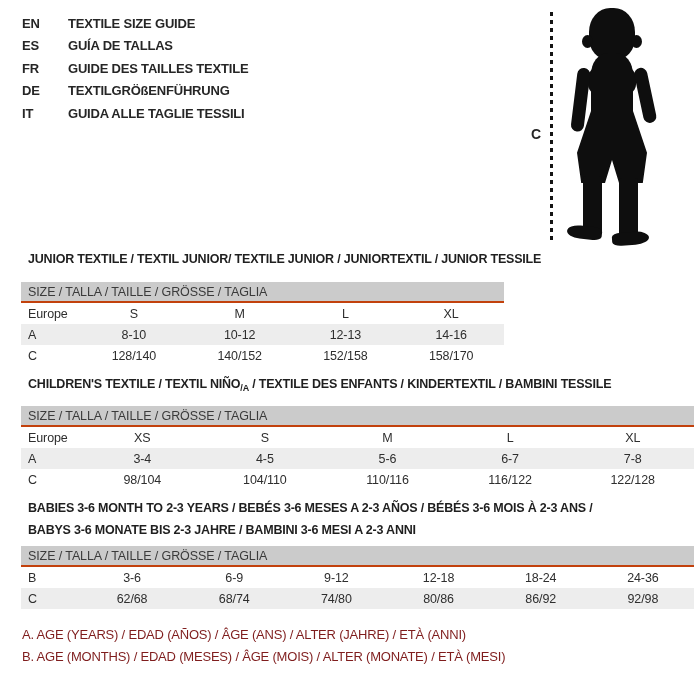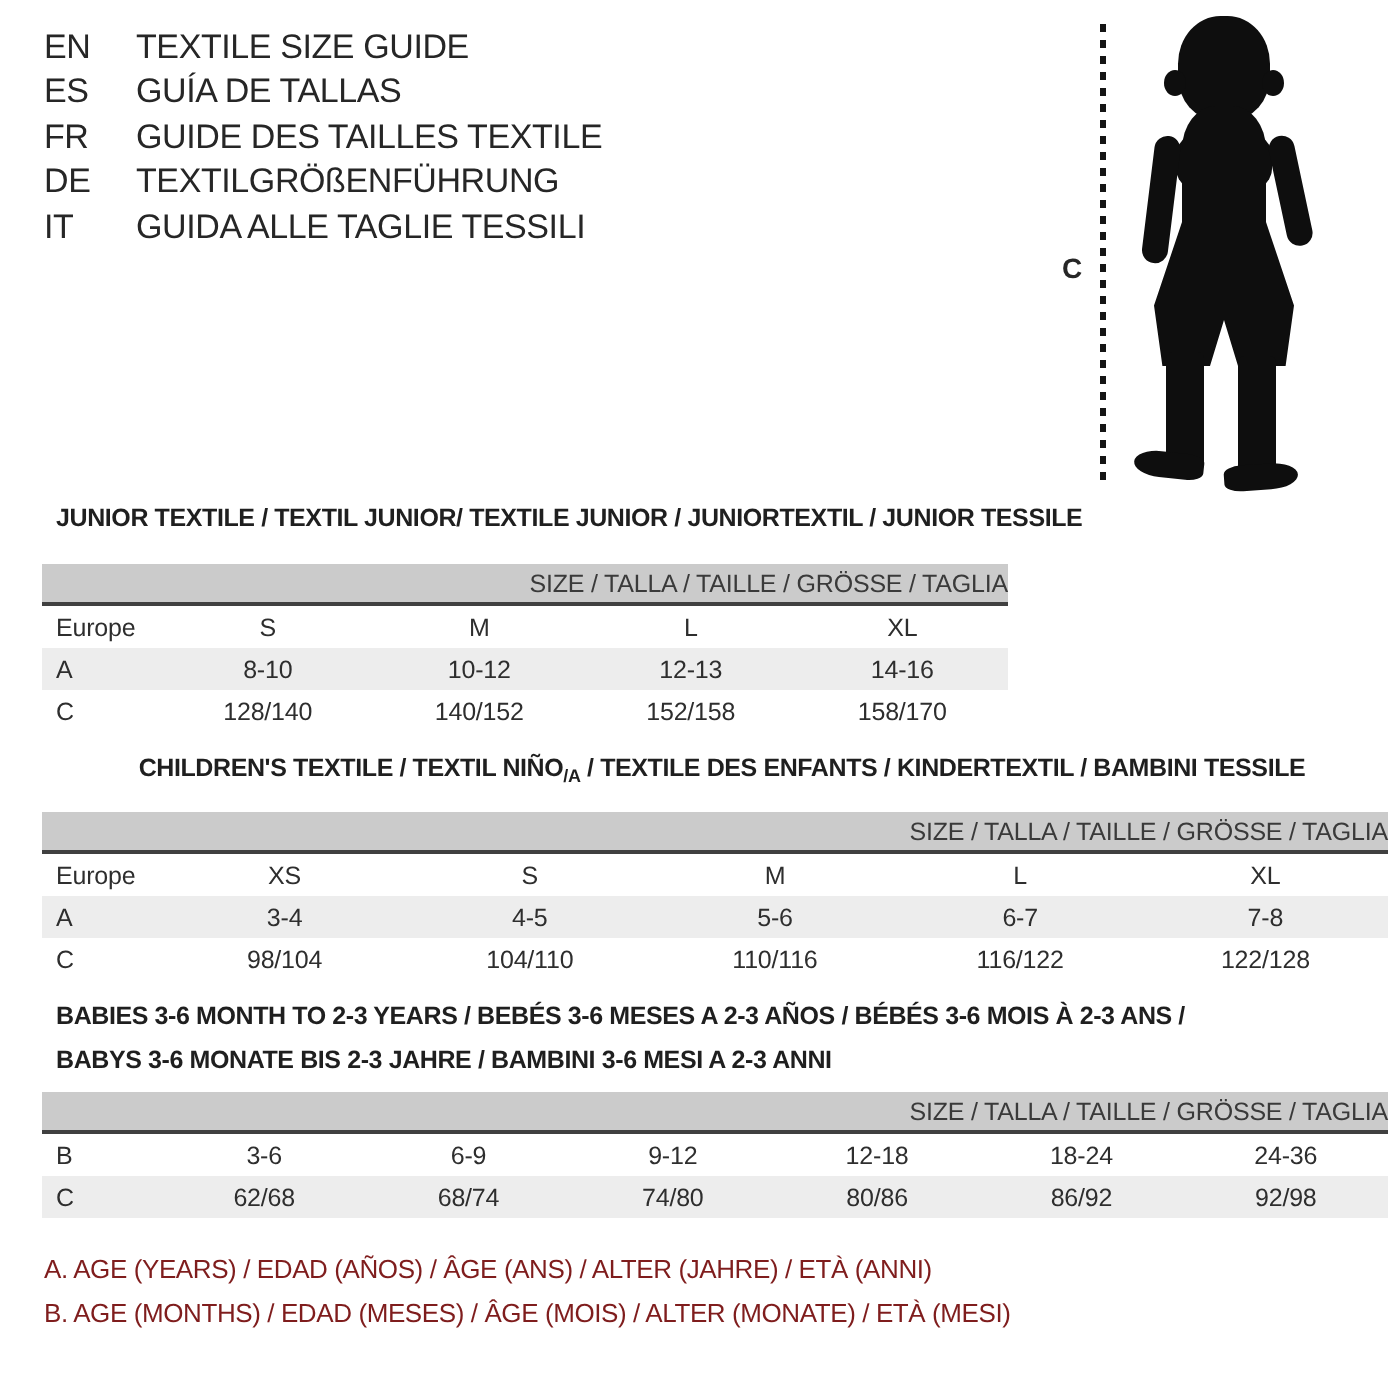--- a/index.html
+++ b/index.html
@@ -5,21 +5,21 @@
   html,body{margin:0;padding:0;}
   body{
     width:700px;height:700px;background:#ffffff;position:relative;overflow:hidden;
     font-family:"Liberation Sans","DejaVu Sans",sans-serif;color:#262626;
     -webkit-font-smoothing:antialiased;
   }
   .abs{position:absolute;}
 
   
   #lang-list{left:22px;top:13px;}
-  .lang-row{display:flex;line-height:22.4px;font-weight:400;font-size:17px;letter-spacing:-0.2px;}
+  .lang-row{display:flex;line-height:22.4px;font-weight:700;font-size:13px;letter-spacing:-0.2px;}
   .lang-code{width:46px;flex:0 0 46px;}
 
   
   #measure-label{left:531px;top:126px;font-weight:700;font-size:14px;}
   #dashed-line{
     left:550px;top:12px;width:3px;height:230px;
     background:repeating-linear-gradient(to bottom,#141414 0 4px,transparent 4px 8px);
   }
   #baby{left:562px;top:8px;width:100px;height:240px;}
   #baby > div{position:absolute;background:#0e0e0e;}
@@ -40,29 +40,29 @@
   
   .table-block{position:absolute;left:21px;}
   #block-junior{top:252px;width:483px;}
   #block-children{top:377px;width:673px;}
   #block-babies{top:497px;width:673px;}
   .table-title{
     margin:0 0 0 7px;font-weight:700;font-size:12.5px;letter-spacing:-0.2px;
     line-height:14px;color:#1f1f1f;white-space:nowrap;
   }
   #block-junior .table-title{margin-bottom:16px;}
-  #block-children .table-title{margin-bottom:11px;text-align:center;}
+  #block-children .table-title{margin-bottom:11px;}
   #block-babies .table-title{line-height:22px;margin-bottom:5px;}
   .sub{font-size:9px;vertical-align:-3px;}
 
   table.size-table{border-collapse:collapse;table-layout:fixed;width:100%;font-size:12.5px;color:#2e2e2e;}
   table.size-table col.label-col{width:60px;}
   table.size-table thead th{
-    background:#cbcbcb;border-bottom:2px solid #404040;
-    font-weight:400;color:#3a3a3a;text-align:right;padding:3px 0 2px 7px;height:14px;
+    background:#cbcbcb;border-bottom:2px solid #c2410c;
+    font-weight:400;color:#3a3a3a;text-align:left;padding:3px 0 2px 7px;height:14px;
     letter-spacing:-0.1px;
   }
   table.size-table td{padding:0;height:21px;text-align:center;font-weight:400;letter-spacing:-0.1px;}
   table.size-table td.row-label{text-align:left;padding-left:7px;}
   table.size-table tbody tr:nth-child(even){background:#ededed;}
 
   
   #footnotes{left:22px;top:624px;}
   .footnote{line-height:21.5px;font-weight:400;font-size:13px;letter-spacing:-0.2px;color:#7f1d1d;}
 </style>

